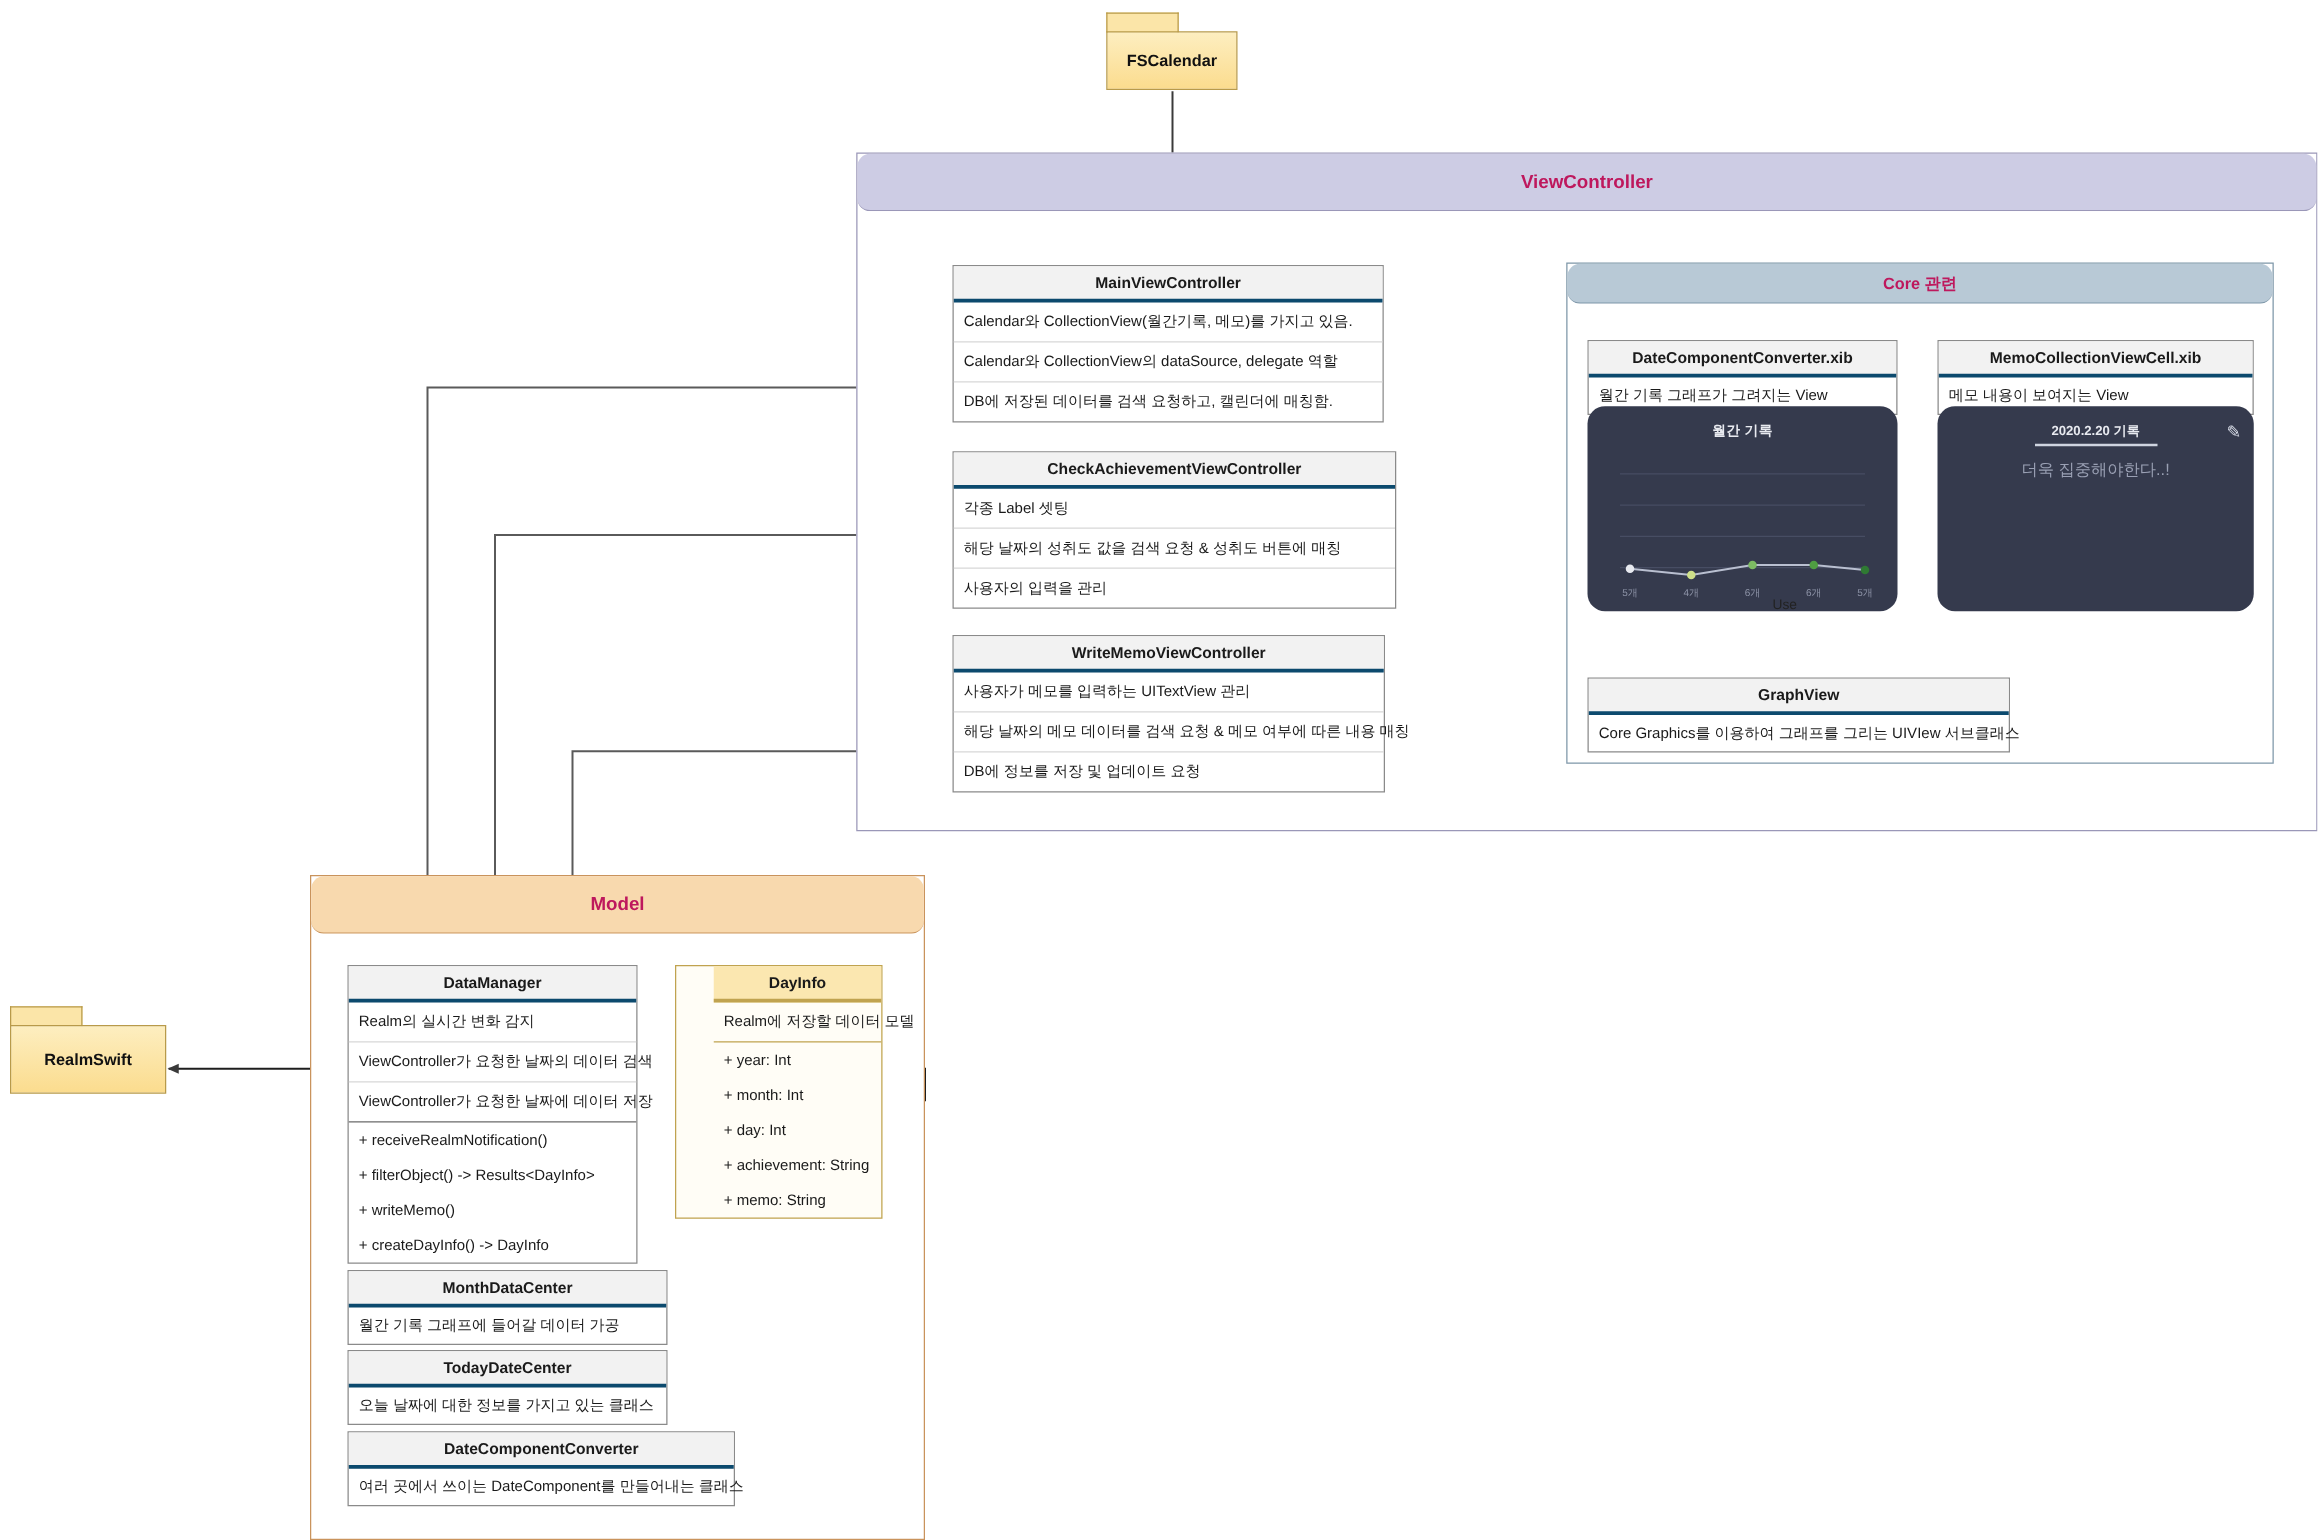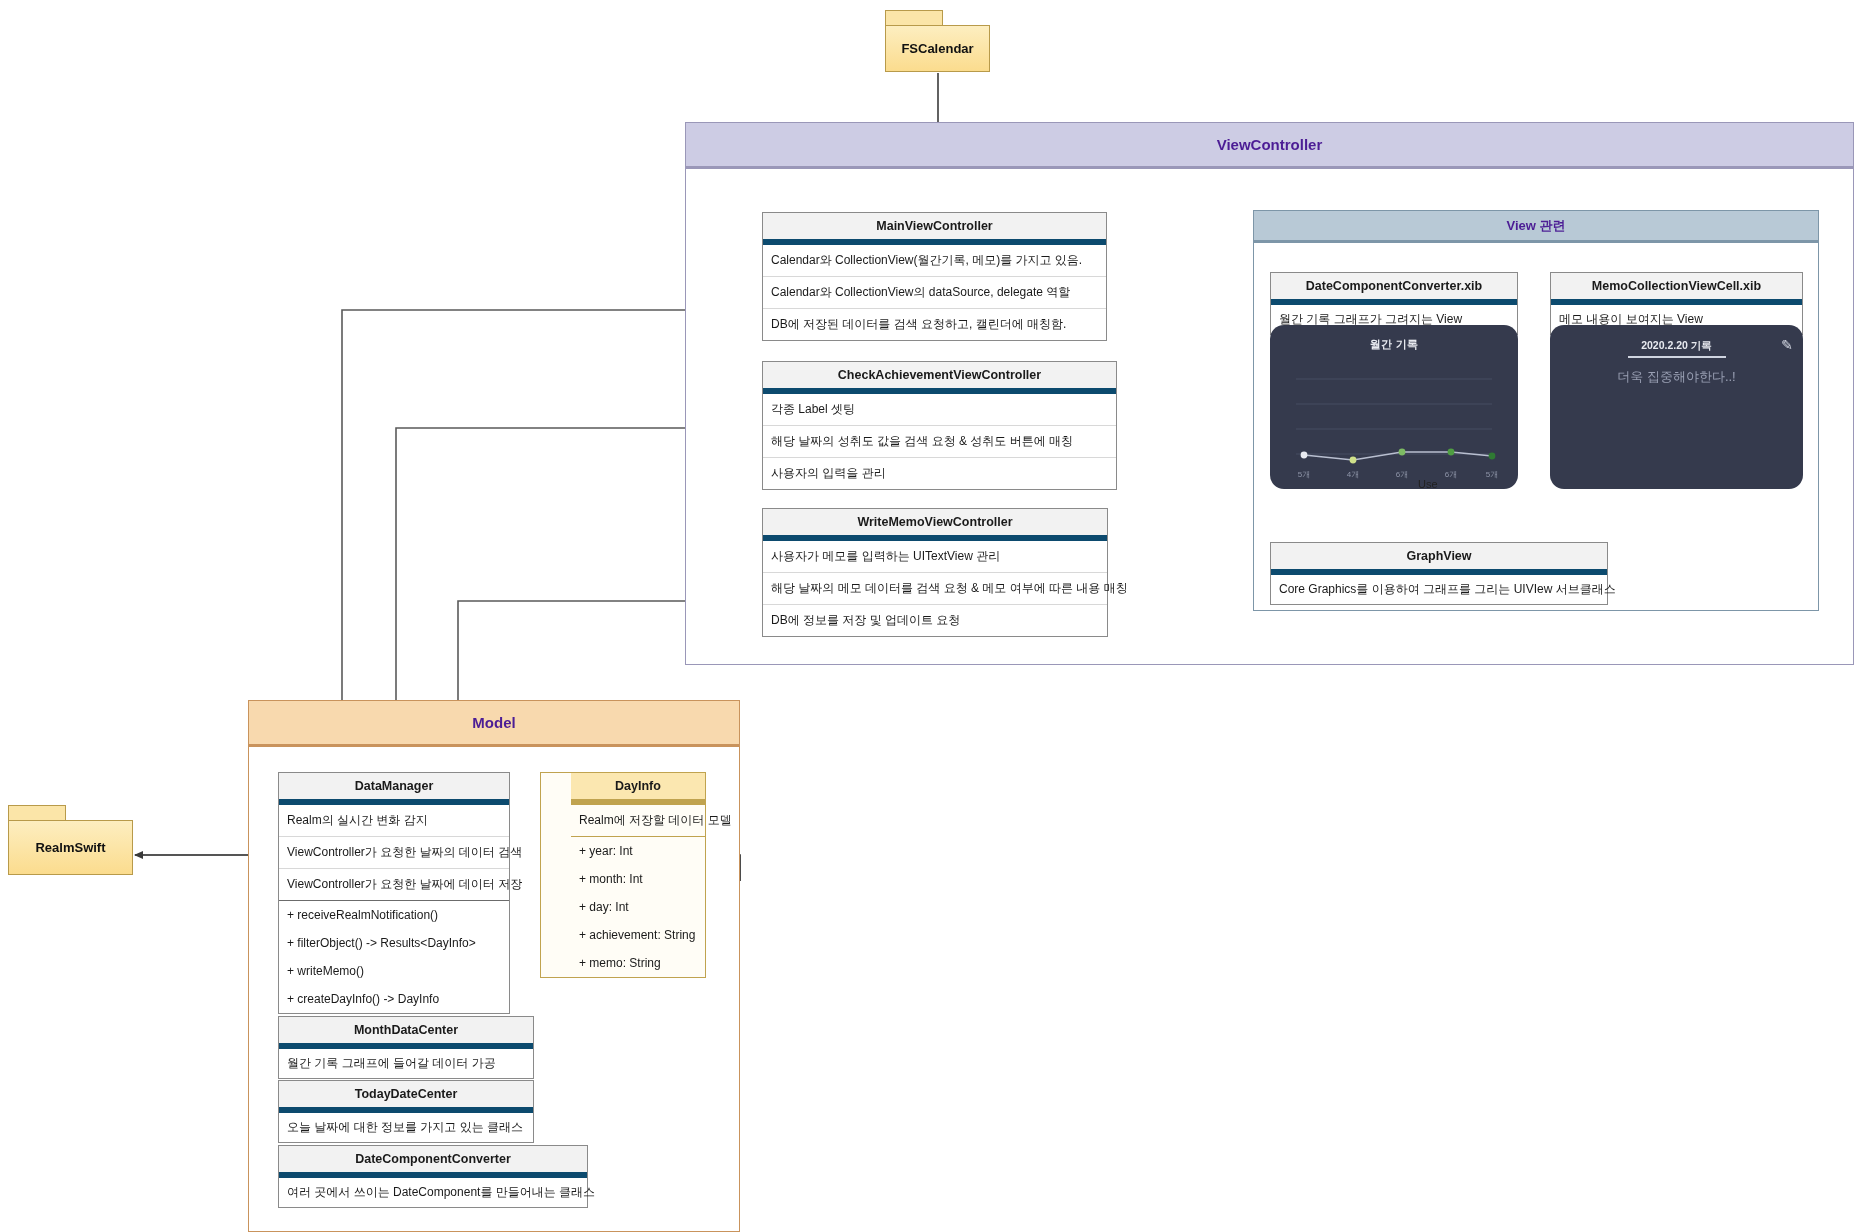--- a/index.html
+++ b/index.html
@@ -26,34 +26,35 @@
     background: linear-gradient(180deg,#fdeec0 0%,#fbdc8e 100%);
     border: 1px solid #b89a4a;
     display: flex; align-items: center; justify-content: center;
     font-weight: bold; font-size: 13px; color: #111;
   }
 
   
   .frame { position: absolute; border: 1px solid #8f8f8f; background: #ffffff; }
   .frame > .frame-title {
     height: 46px; display: flex; align-items: center; justify-content: center;
-    font-weight: bold; font-size: 15px; color: #4c1d95;
-    border-bottom: 3px solid #a16207;
+    font-weight: bold; font-size: 15px; color: #be185d;
+    border-bottom: 1px solid #a16207;
+    border-radius: 10px;
   }
   .frame.vc { border-color: #9a97b8; }
   .frame.vc > .frame-title { background: #cdcce4; border-bottom-color: #9a97b8; }
   .frame.model { border-color: #c9935c; }
   .frame.model > .frame-title { background: #f8d9ae; border-bottom-color: #c9935c; }
   .frame.viewrel { border-color: #7d96a8; }
   .frame.viewrel > .frame-title { background: #b8c9d6; border-bottom-color: #7d96a8; height: 32px; font-size: 13px; }
 
   
   .uml { position: absolute; background: #ffffff; border: 1px solid #8a8a8a; }
   .uml .hdr {
-    background: #f2f2f2; border-bottom: 6px solid #0c4a6e;
+    background: #f2f2f2; border-bottom: 3px solid #0c4a6e;
     text-align: center; font-weight: bold; font-size: 12.5px; color: #1a1a1a;
     padding: 6px 6px;
   }
   .uml .rows { padding: 0; }
   .uml .row {
     font-size: 12px; color: #1a1a1a; padding: 7px 8px;
     border-bottom: 1px solid #d8d8d8; white-space: nowrap;
   }
   .uml .row:last-child { border-bottom: none; }
   .uml .rows.sect { border-top: 1px solid #6b6b6b; }
@@ -152,21 +153,21 @@
   <div class="uml" style="left:762px; top:508px; width:346px;">
     <div class="hdr">WriteMemoViewController</div>
     <div class="rows">
       <div class="row">사용자가 메모를 입력하는 UITextView 관리</div>
       <div class="row">해당 날짜의 메모 데이터를 검색 요청 &amp; 메모 여부에 따른 내용 매칭</div>
       <div class="row">DB에 정보를 저장 및 업데이트 요청</div>
     </div>
   </div>
 
   <div class="frame viewrel" style="left:1253px; top:210px; width:566px; height:401px;">
-    <div class="frame-title">View 관련</div>
+    <div class="frame-title">Core 관련</div>
   </div>
 
   <div class="uml compact" style="left:1270px; top:272px; width:248px;">
     <div class="hdr">DateComponentConverter.xib</div>
     <div class="rows noline">
       <div class="row">월간 기록 그래프가 그려지는 View</div>
     </div>
   </div>
 
   <div class="mock" style="left:1270px; top:325px; width:248px; height:164px;">

